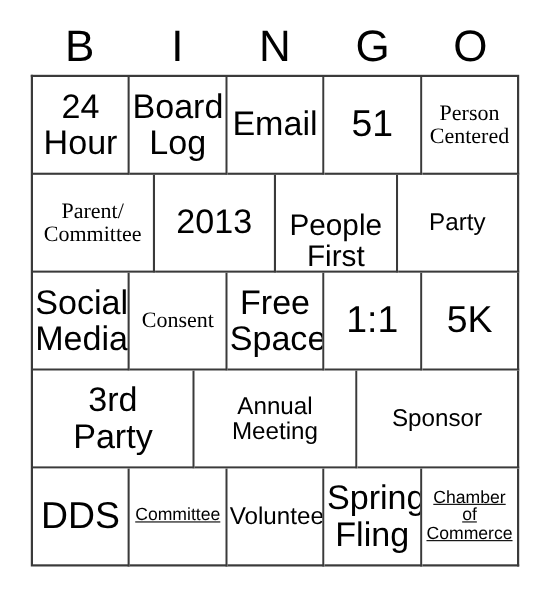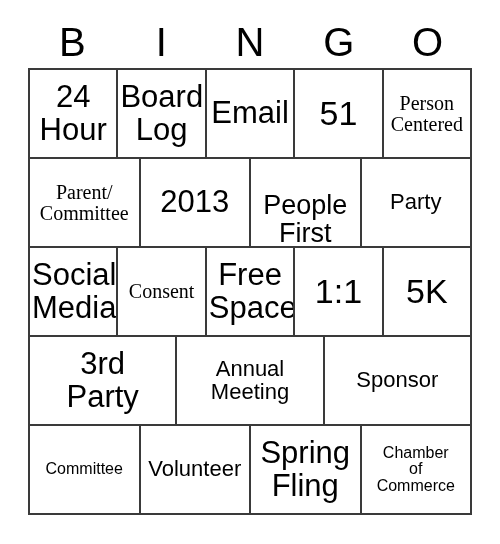--- a/index.html
+++ b/index.html
@@ -84,21 +84,21 @@
     white-space: pre-line;
     word-break: normal;
   }
 
   
   .fs-xxl .cell-text { font-size: 34px; }
   .fs-xl  .cell-text { font-size: 31px; }
   .fs-l   .cell-text { font-size: 27px; margin-top: 33px; }
   .fs-m   .cell-text { font-size: 22px; }
   .fs-s   .cell-text { font-size: 20px; font-family: Liberation Serif, serif; }
-  .fs-xs  .cell-text { font-size: 16px; }
+  .fs-xs  .cell-text { font-size: 16px; text-decoration: underline; }
 </style>
 </head>
 <body>
 
 <div id="card">
 
   <div id="header-row">
     <div class="header-letter">B</div>
     <div class="header-letter">I</div>
     <div class="header-letter">N</div>
@@ -169,20 +169,23 @@
         </div>
         <div class="cell fs-m">
           <span class="cell-text">Annual
 Meeting</span>
         </div>
         <div class="cell fs-m">
           <span class="cell-text">Sponsor</span>
         </div>
       </div>
       <div class="grid-row">
+        <div class="cell fs-xxl">
+          <span class="cell-text">DDS</span>
+        </div>
         <div class="cell fs-xs">
           <span class="cell-text">Committee</span>
         </div>
         <div class="cell fs-m">
           <span class="cell-text">Volunteer</span>
         </div>
         <div class="cell fs-xl">
           <span class="cell-text">Spring
 Fling</span>
         </div>

